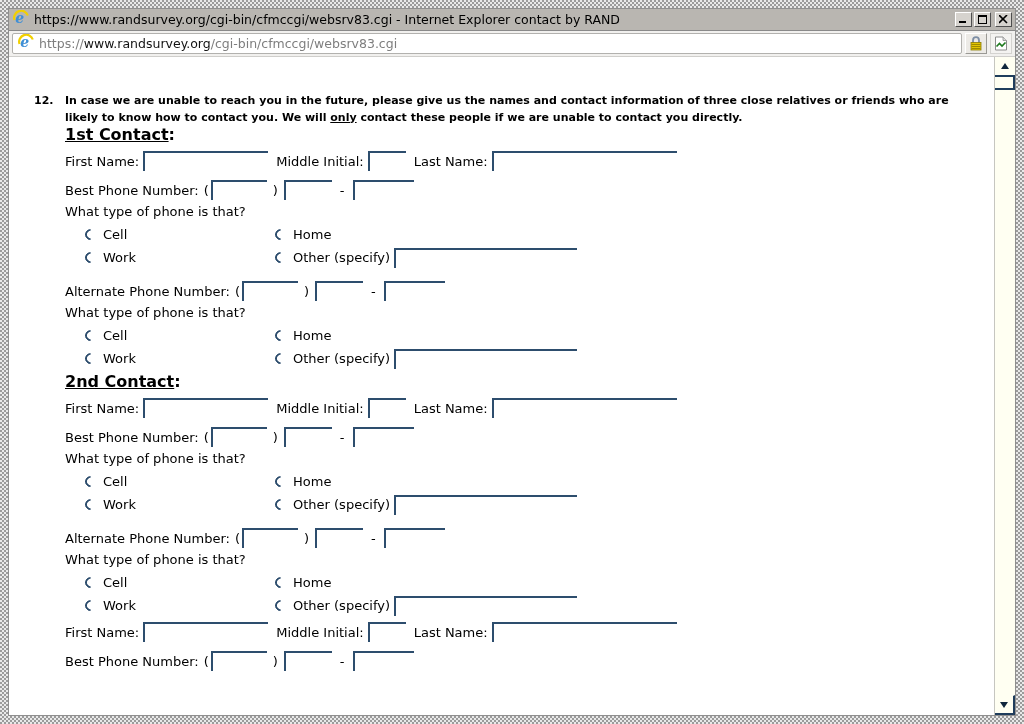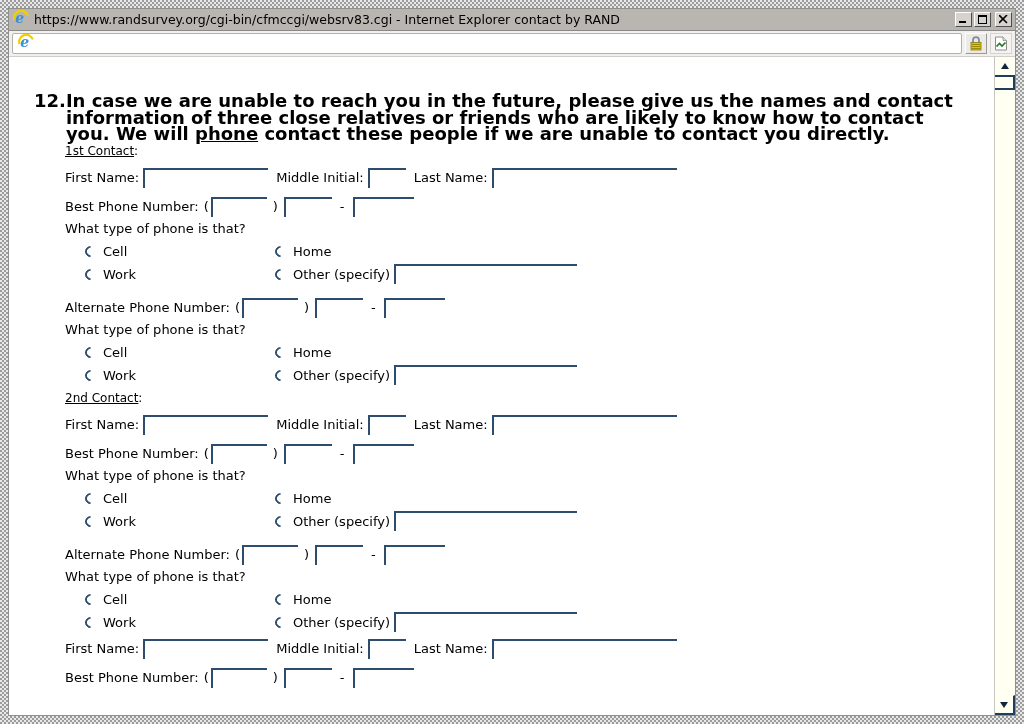--- a/index.html
+++ b/index.html
@@ -106,27 +106,27 @@
   .dd-arrow { width:0; height:0; border-left:4px solid transparent; border-right:4px solid transparent; border-top:5px solid #222; margin-left:6px; }
   .grip {
     width:19px; height:100%;
     background:
       linear-gradient(315deg, transparent 3px, #c0bfbc 3px, #c0bfbc 4.5px, #f7f6f4 4.5px, #f7f6f4 6px,
       transparent 6px, transparent 8px, #c0bfbc 8px, #c0bfbc 9.5px, #f7f6f4 9.5px, #f7f6f4 11px,
       transparent 11px, transparent 13px, #c0bfbc 13px, #c0bfbc 14.5px, #f7f6f4 14.5px, #f7f6f4 16px, transparent 16px);
   }
 
   
-  .question { display:flex; font-weight:bold; font-size:18px; line-height:16.5px; }
+  .question { display:flex; font-weight:bold; font-size:11px; line-height:16.5px; }
   .q-num { flex:0 0 31px; }
   .q-body { flex:1; max-width:905px; }
   .u { text-decoration:underline; }
 
   .form-body { margin-left:31px; font-size:13px; }
-  .contact-heading { font-weight:normal; font-size:12px; line-height:17px; margin-bottom:6px; }
+  .contact-heading { font-weight:bold; font-size:16px; line-height:17px; margin-bottom:6px; }
 
   .row { display:flex; align-items:center; white-space:nowrap; }
   .name-row { margin-bottom:5px; height:24px; }
   .phone-row { margin-bottom:1px; height:24px; }
   .alt-row { margin-top:10px; }
   .type-q { line-height:17px; margin-bottom:3px; }
 
   .lbl { margin-right:4px; }
   .lbl.after { margin-left:8px; }
   .paren-open { margin:0 2px 0 1px; }
@@ -193,20 +193,23 @@
     </div>
 
     <div class="addrbar">
       <div class="url-field">
         <span>
           <svg width="16" height="16" viewBox="0 0 16 16">
             <path d="M1.5 10 A7 7 0 0 1 14.8 5.5" fill="none" stroke="#f1d000" stroke-width="2.2"></path>
             <text x="2.2" y="13" font-size="14" font-weight="bold" font-style="italic" fill="#3f8fd6" font-family="DejaVu Serif, serif">e</text>
           </svg>
         </span>
+        <span>
+          <span class="url-gray">https://</span><span class="url-dark">www.randsurvey.org</span><span class="url-gray">/cgi-bin/cfmccgi/websrv83.cgi</span>
+        </span>
       </div>
       <button class="addr-btn">
         <svg width="14" height="15" viewBox="0 0 14 15">
           <path d="M4 7 V4.5 A3 3.3 0 0 1 10 4.5 V7" fill="none" stroke="#7d8ea5" stroke-width="1.8"></path>
           <rect x="2" y="6.5" width="10" height="7.5" fill="#e3c400" stroke="#8a7a00" stroke-width="0.8"></rect>
           <path d="M2.5 8.5 h9 M2.5 10.5 h9 M2.5 12.5 h9" stroke="#9c8a00" stroke-width="1"></path>
         </svg>
       </button>
       <button class="addr-btn flat">
         <svg width="14" height="15" viewBox="0 0 14 15">
@@ -215,21 +218,21 @@
           <path d="M2.5 10.5 L5.5 7.5 L8 10 L11.5 6.5" fill="none" stroke="#1e7a1e" stroke-width="1.6"></path>
         </svg>
       </button>
     </div>
 
     <div class="content-wrap">
       <div class="page">
 
         <div class="question">
           <span class="q-num">12.</span>
-          <span class="q-body"><span>In case we are unable to reach you in the future, please give us the names and contact information of three close relatives or friends who are likely to know how to contact you. We will </span><span class="u">phone</span><span> contact these people if we are unable to contact you directly.</span></span>
+          <span class="q-body"><span>In case we are unable to reach you in the future, please give us the names and contact information of three close relatives or friends who are likely to know how to contact you. We will </span><span class="u">only</span><span> contact these people if we are unable to contact you directly.</span></span>
         </div>
 
         <div class="form-body">
 
           <section class="contact">
             <div class="contact-heading"><span class="u">1st Contact</span><span>:</span></div>
 
             <div class="row name-row">
               <span class="lbl">First Name:</span>
               <input type="text" class="ti w-first" style="">

